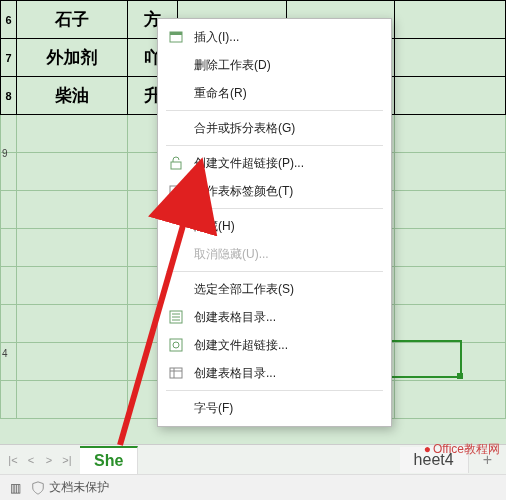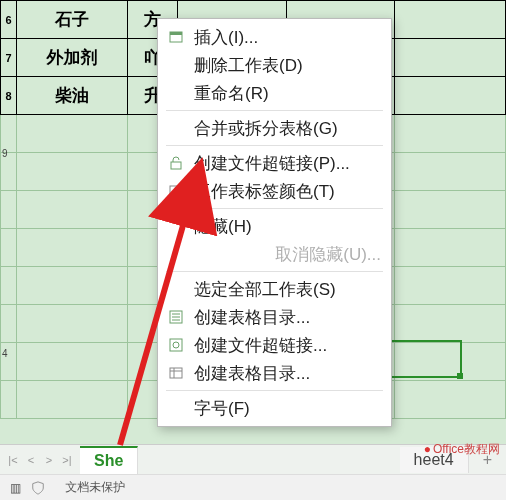--- a/index.html
+++ b/index.html
@@ -21,39 +21,39 @@
   
   .sel { position: absolute; left: 358px; top: 340px; width: 104px; height: 38px; border: 2px solid #2a8f2a; background: transparent; }
   .sel::after { content:""; position:absolute; right:-3px; bottom:-3px; width:6px; height:6px; background:#2a8f2a; }
   
   
   .ctx { position: absolute; left: 157px; top: 18px; width: 235px; background: #fff; border: 1px solid #bbb; box-shadow: 2px 3px 10px rgba(0,0,0,.25); z-index: 10; padding: 4px 0; }
   .ctx .item { display: flex; align-items: center; height: 28px; padding: 0 10px 0 6px; cursor: default; }
   .ctx .item.disabled { color: #b0b0b0; }
   .ctx .ico { width: 24px; height: 18px; display: flex; align-items: center; justify-content: center; margin-right: 6px; }
   .ctx .ico svg { width: 16px; height: 16px; }
-  .ctx .lbl { flex: 1; font-size: 17px; color: #222; }
-  .ctx .item.disabled .lbl { color: #b0b0b0; text-align: right; }
+  .ctx .lbl { flex: 1; font-size: 12px; color: #222; }
+  .ctx .item.disabled .lbl { color: #b0b0b0; }
   .ctx hr { border: none; border-top: 1px solid #e0e0e0; margin: 3px 8px; }
   
   
   .arrow { position: absolute; z-index: 20; pointer-events: none; }
   
   
   .tabs { position: absolute; left: 0; bottom: 26px; width: 506px; height: 30px; background: #eef2ee; display: flex; align-items: center; border-top: 1px solid #ccc; }
   .tabnav { display: flex; align-items: center; gap: 4px; padding: 0 6px; }
   .tabnav span { width: 14px; text-align: center; color: #999; font-size: 11px; }
   .tab { padding: 4px 14px; font-size: 16px; color: #444; border-right: 1px solid #ddd; background: #f5f5f5; }
   .tab.active { color: #2a8f2a; font-weight: bold; background: #fff; border-top: 2px solid #2a8f2a; }
   .tab.partial { overflow: hidden; white-space: nowrap; }
   .addtab { padding: 0 14px; color: #888; font-size: 16px; }
   
   
   .status { position: absolute; left: 0; bottom: 0; width: 506px; height: 26px; background: #f1f1f1; border-top: 1px solid #ddd; display: flex; align-items: center; padding: 0 10px; gap: 10px; font-size: 12px; color: #555; }
-  .status .shield { display: inline-flex; align-items: center; gap: 20px; }
+  .status .shield { display: inline-flex; align-items: center; gap: 4px; }
   
   
   .wm { position: absolute; right: 6px; bottom: 42px; font-size: 12px; color: #cc4444; z-index: 5; }
   .wm::before { content: "●"; color: #d33; margin-right: 2px; }
 </style>
 </head>
 <body>
 
 <table class="grid">
   <tbody>

